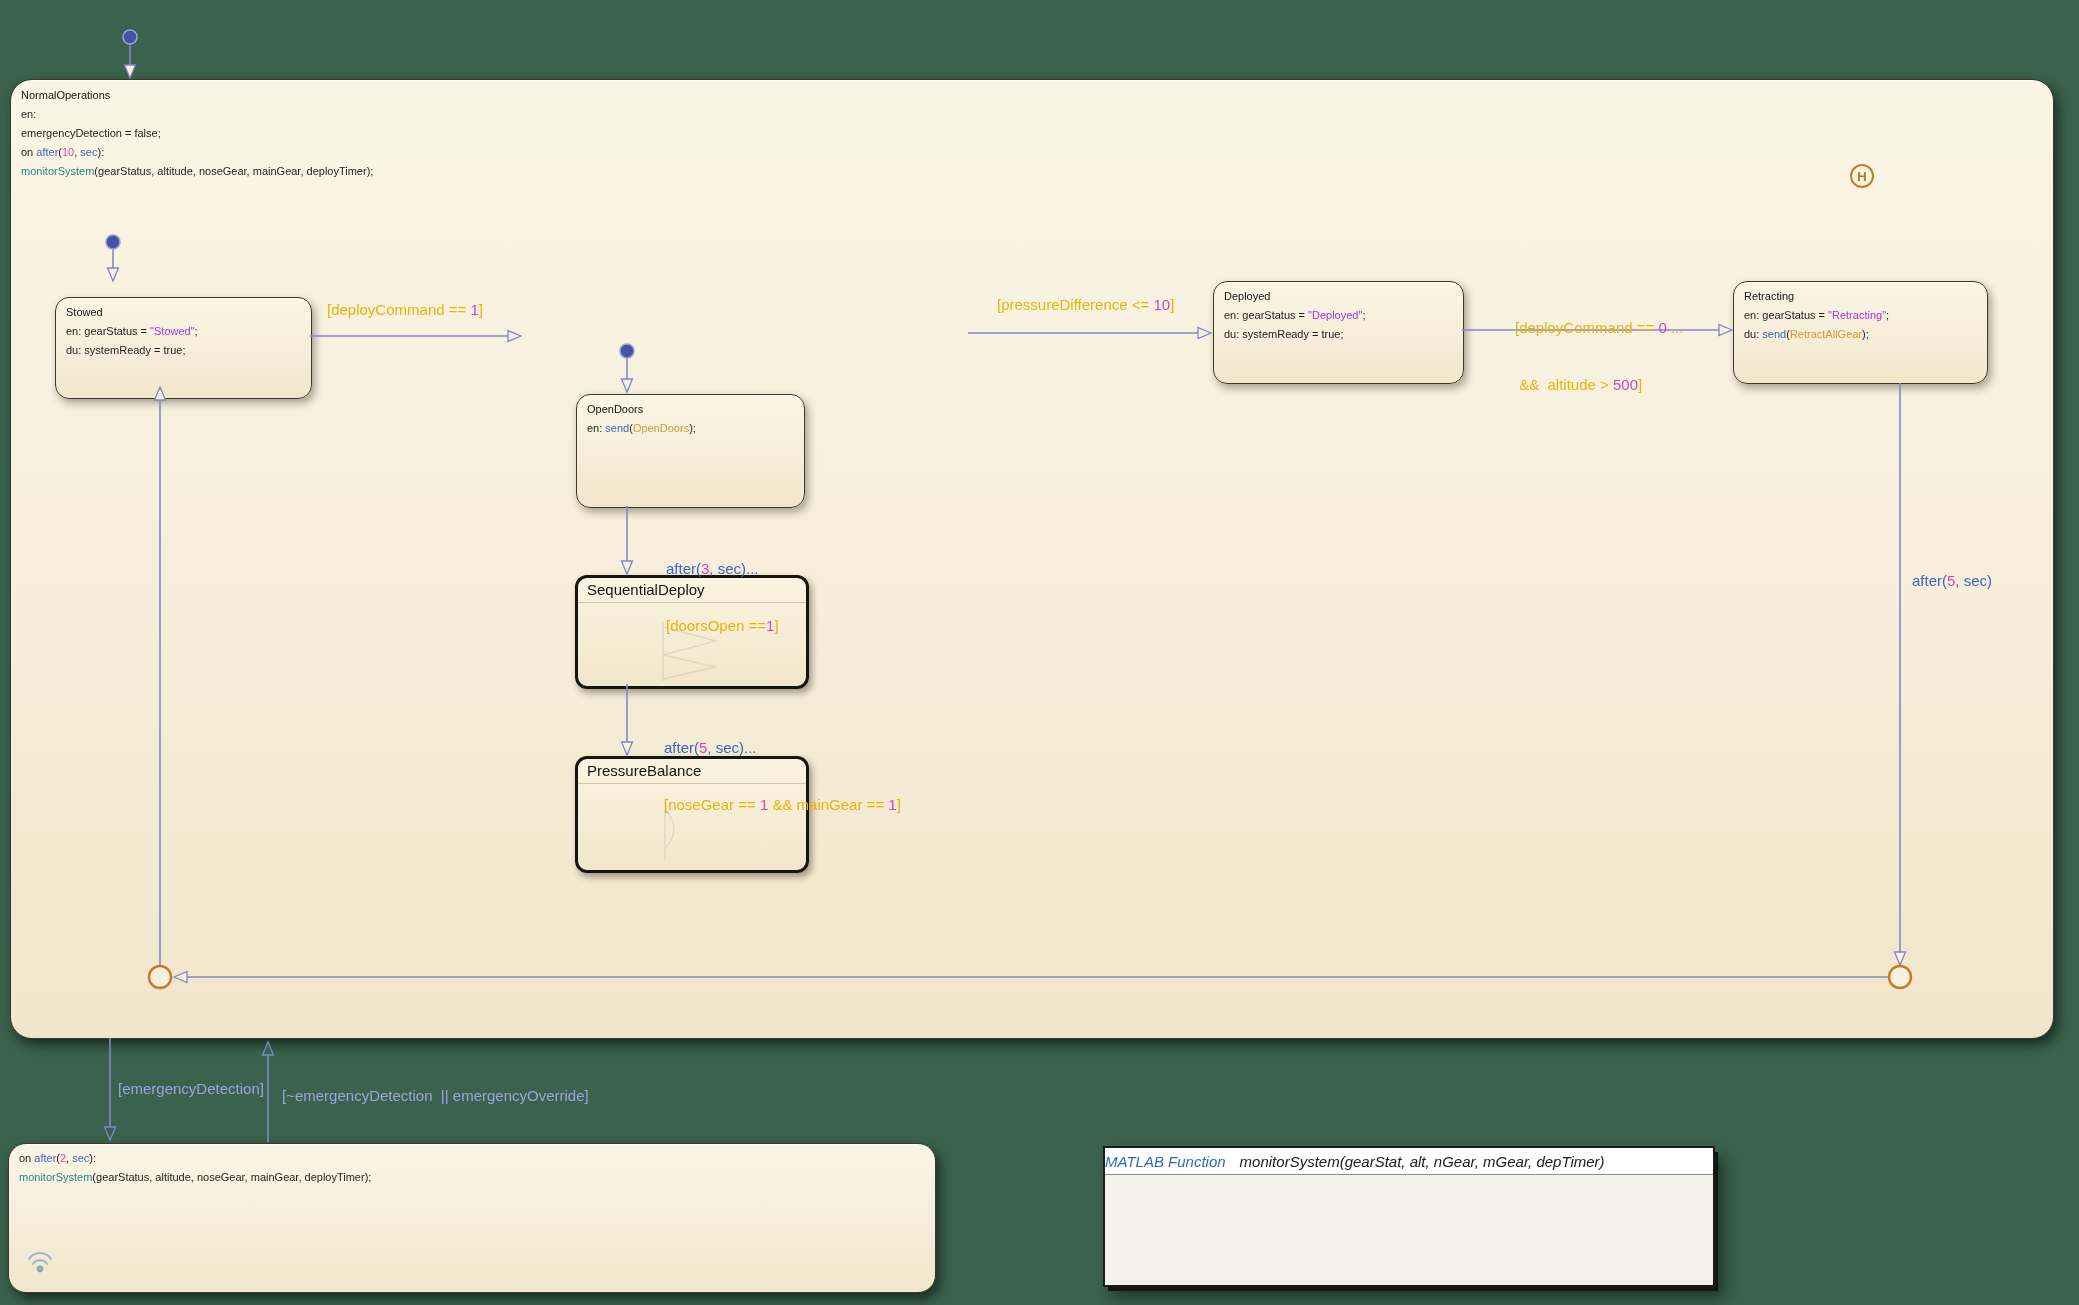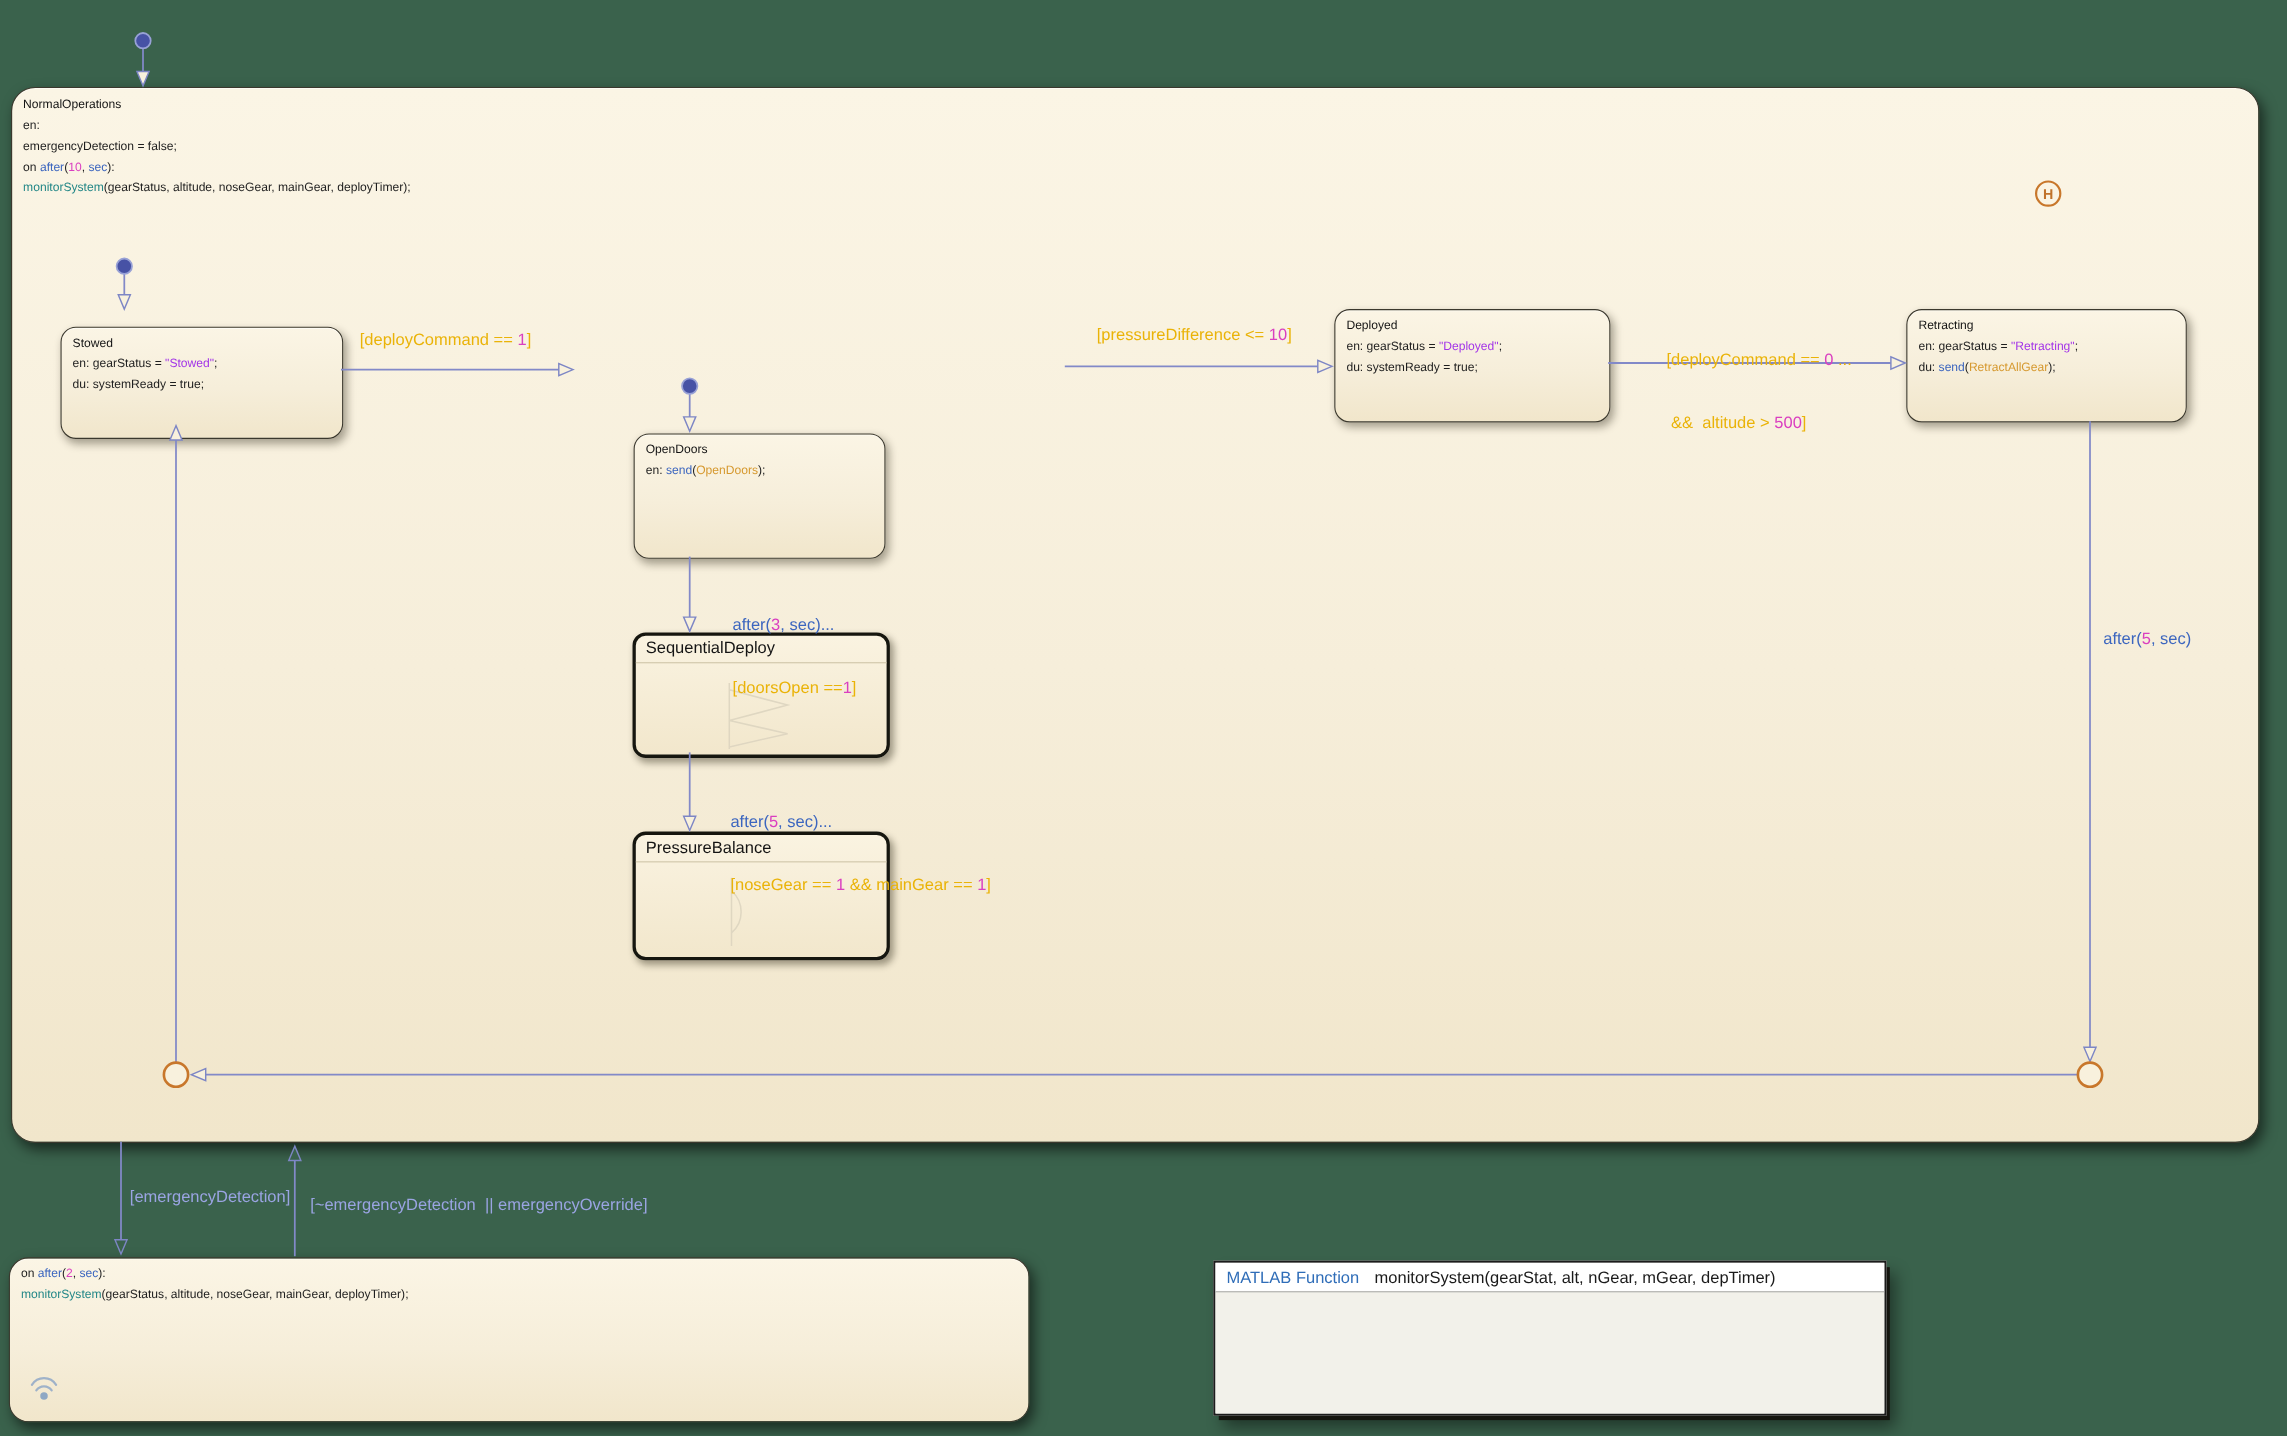--- a/index.html
+++ b/index.html
@@ -44,22 +44,22 @@
   .c-g{color:#9aa4e2;}
   .overlay{position:absolute;left:0;top:0;pointer-events:none;}
   .watermark{position:absolute;opacity:.9;}
   .mlbox{
     position:absolute;left:1103px;top:1146px;width:608px;height:137px;
     background:#fdfdfb;border:2px solid #1c1c1c;
     box-shadow:4px 5px 0 -1px #15150f, 9px 11px 14px rgba(0,0,0,.45);
   }
   .mlbox .mlheader{
     height:26px;display:flex;align-items:center;gap:14px;
-    padding:0 10px;font-size:15px;background:#ffffff;
-    border-bottom:1px solid #8f8f8a;white-space:pre;
+    padding:0 0;font-size:15px;background:#ffffff;
+    border-bottom:1px solid #8f8f8a;white-space:pre;font-style:italic;
   }
   .mlbox .mlkind{color:#2f6db8;}
   .mlbox .mlsig{color:#1a1a1a;}
   .mlbox .mlbody{height:calc(100% - 27px);background:#f2f1ea;}
   .wifi{position:absolute;left:18px;top:1248px;width:34px;height:30px;}
 </style>
 </head>
 <body>
 
 <div class="stage">

